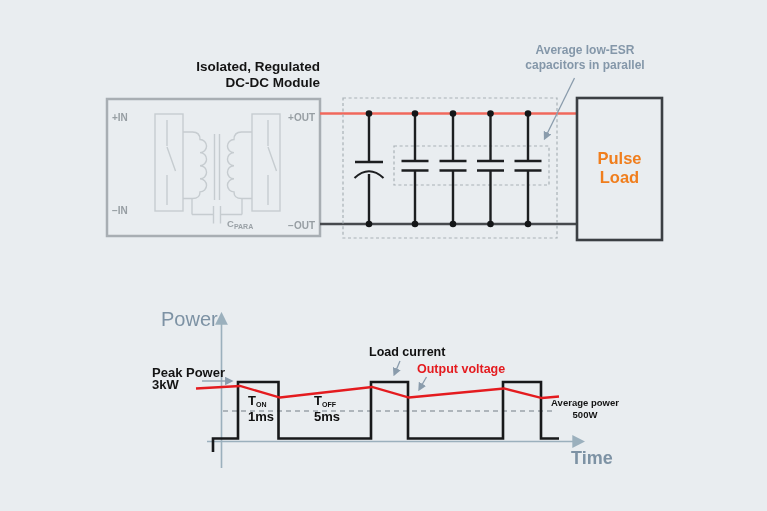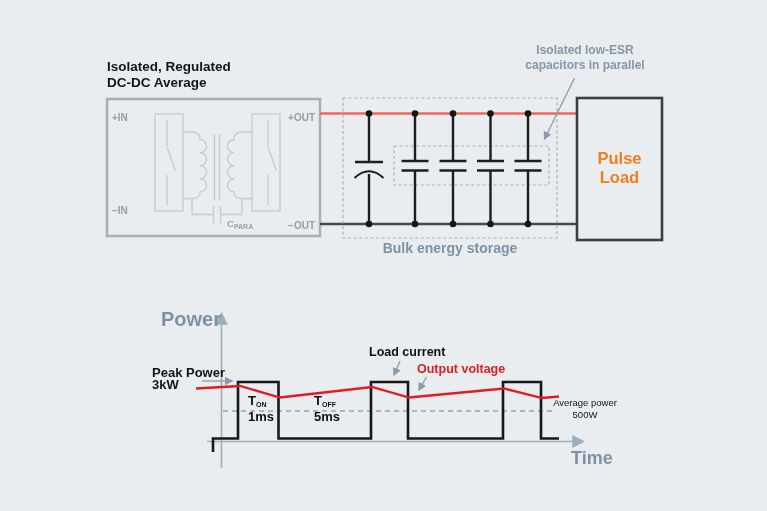--- a/index.html
+++ b/index.html
@@ -1,36 +1,36 @@
 <!DOCTYPE html>
 <html><head>
 <meta charset="utf-8">
 <style>
   html,body{margin:0;padding:0;}
   body{font-family:"Liberation Sans","DejaVu Sans",sans-serif;}
   .canvas{position:relative;width:767px;height:511px;background:#e9edf0;overflow:hidden;}
   .canvas svg{position:absolute;left:0;top:0;}
   .lbl{position:absolute;white-space:nowrap;}
-  .module-title{left:107px;top:59px;width:213px;text-align:left;font-weight:700;font-size:13.5px;line-height:15.5px;color:#141414;}
+  .module-title{left:107px;top:59px;width:213px;text-align:right;font-weight:700;font-size:13.5px;line-height:15.5px;color:#141414;}
   .pin{font-weight:600;font-size:10px;color:#979ea3;}
   .pin-right{width:34px;text-align:right;}
   .cpara{font-weight:600;font-size:9.5px;color:#9aa1a6;}
   .sub{font-size:7px;position:relative;top:2px;font-weight:700;}
   .bank-caption{left:343px;top:240px;width:214px;text-align:center;font-weight:700;font-size:14px;line-height:16px;color:#7d92a4;}
   .annotation{left:500px;top:43px;width:170px;text-align:center;font-weight:700;font-size:12px;line-height:15px;color:#8497a9;}
   .pulse-load-label{left:577px;top:149px;width:85px;text-align:center;font-weight:700;font-size:16.5px;line-height:18.5px;color:#f07e1d;}
-  .power-label{left:161px;top:308px;font-weight:700;font-size:20px;color:#7d92a4;}
+  .power-label{left:161px;top:308px;font-weight:400;font-size:20px;color:#7d92a4;}
   .time-label{left:539px;top:448px;font-weight:700;font-size:18px;color:#7d92a4;margin-left:32px;}
   .peak-power{left:152px;top:367px;width:62px;font-weight:700;font-size:13px;line-height:11.5px;color:#141414;}
   .t-mark{font-weight:700;font-size:13px;line-height:14px;color:#101010;}
   .t-on{left:248px;top:394px;}
   .t-off{left:314px;top:394px;}
   .load-current{left:369px;top:345px;font-weight:700;font-size:12.5px;color:#101010;}
   .output-voltage{left:417px;top:362px;font-weight:700;font-size:12.5px;color:#e41b1f;}
-  .avg-power{left:546px;top:397px;width:78px;text-align:center;font-weight:400;font-size:9.5px;line-height:11.5px;color:#141414;}
+  .avg-power{left:546px;top:397px;width:78px;text-align:center;font-weight:700;font-size:9.5px;line-height:11.5px;color:#141414;}
 </style>
 </head>
 <body>
 
 <div class="canvas">
 
   <svg width="767" height="511" viewBox="0 0 767 511">
     <defs>
       <marker id="mGray" viewBox="0 0 10 10" refX="7" refY="5" markerWidth="6.5" markerHeight="6.5" orient="auto">
         <path d="M0,0 L10,5 L0,10 Z" fill="#8a9cac"></path>
@@ -91,36 +91,35 @@
     <path d="M213,452 V438.5 H238 V382 H278.5 V438.5 H371 V382 H408 V438.5 H503 V382 H541 V438.5 H559" fill="none" stroke="#17181a" stroke-width="2.6"></path>
     <path d="M196,388.5 L240,386 L280,397.5 L372,387 L409,397.5 L504,388.5 L542,398 L559,396.5" fill="none" stroke="#e41b1f" stroke-width="2.3"></path>
 
     <line x1="202" y1="381" x2="231" y2="381" stroke="#8a9cac" stroke-width="1.3" marker-end="url(#mGray)"></line>
     <line x1="400" y1="361" x2="394.5" y2="374" stroke="#8a9cac" stroke-width="1.3" marker-end="url(#mGray)"></line>
     <line x1="426.5" y1="377" x2="419.5" y2="389" stroke="#8a9cac" stroke-width="1.3" marker-end="url(#mGray)"></line>
   </svg>
 
   <div class="lbl module-title">
     <div>Isolated, Regulated</div>
-    <div>DC-DC Average</div>
+    <div>DC-DC Module</div>
   </div>
 
   <div class="lbl pin" style="left:112px;top:112px;text-align:right;">+IN</div>
   <div class="lbl pin" style="left:112px;top:205px;">−IN</div>
   <div class="lbl pin pin-right" style="left:281px;top:112px;">+OUT</div>
   <div class="lbl pin pin-right" style="left:281px;top:220px;">−OUT</div>
 
   <div class="lbl cpara" style="left:227px;top:218px;"><span>C</span><span class="sub">PARA</span></div>
 
   <div class="lbl bank-caption">
-    <div>Bulk energy storage</div>
   </div>
 
   <div class="lbl annotation">
-    <div>Isolated low-ESR</div>
+    <div>Average low-ESR</div>
     <div>capacitors in parallel</div>
   </div>
 
   <div class="lbl pulse-load-label">
     <div>Pulse</div>
     <div>Load</div>
   </div>
 
   <div class="lbl power-label">Power</div>
   <div class="lbl time-label">Time</div>

